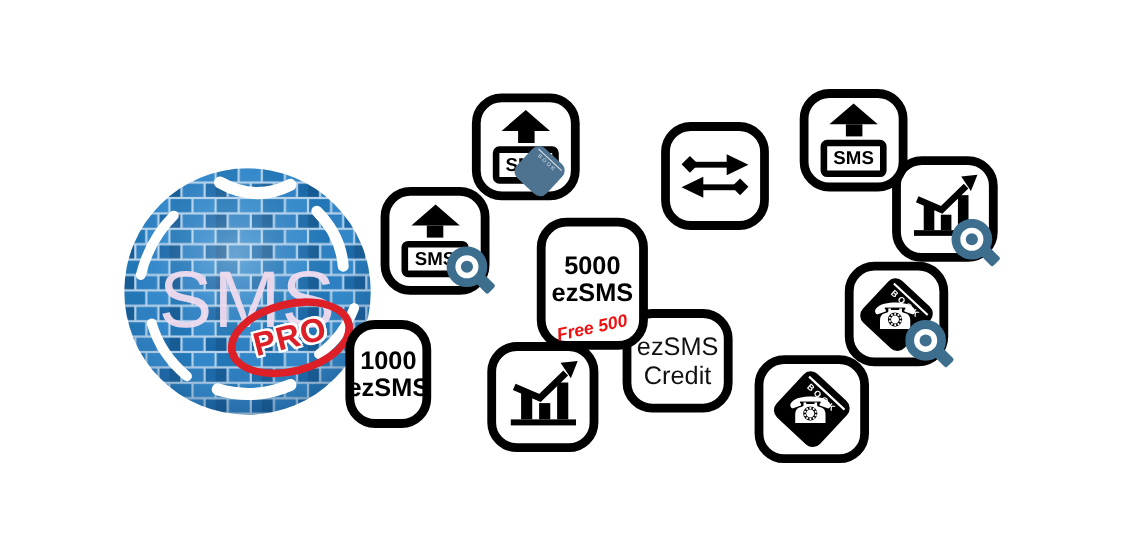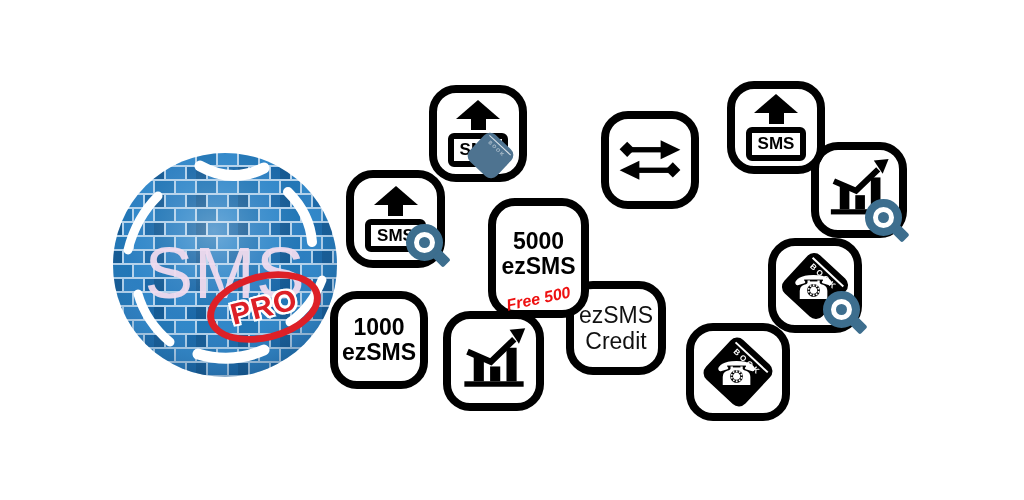--- a/index.html
+++ b/index.html
@@ -146,21 +146,21 @@
     <div class="promo">Free 500</div>
   </div>
 
   <div class="tile z1" style="left:566px;top:281px;width:100px;height:94px;">
     <div class="credit-text">
       <div>ezSMS</div>
       <div>Credit</div>
     </div>
   </div>
 
-  <div class="tile z1" style="left:330px;top:291px;width:98px;height:98px;">
+  <div class="tile z1" style="left:314px;top:291px;width:78px;height:98px;">
     <div class="pack-text">
       <div>1000</div>
       <div>ezSMS</div>
     </div>
   </div>
 
   <div class="tile z1" style="left:443px;top:311px;width:101px;height:100px;">
     <svg width="78" height="78" viewBox="0 0 100 100">
       <g fill="#000">
         <rect x="12" y="76" width="76" height="7"></rect>

